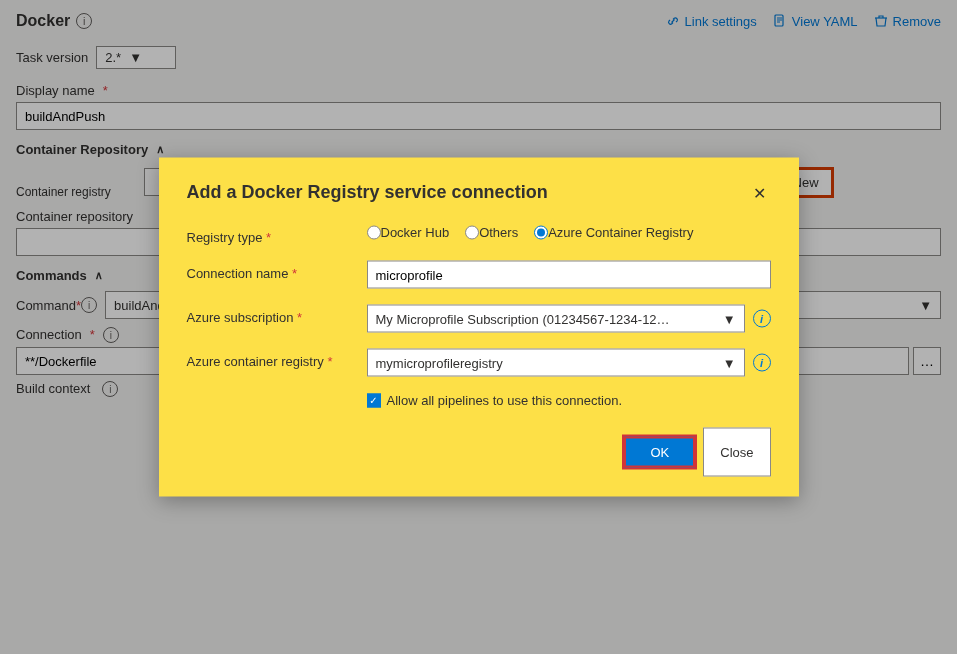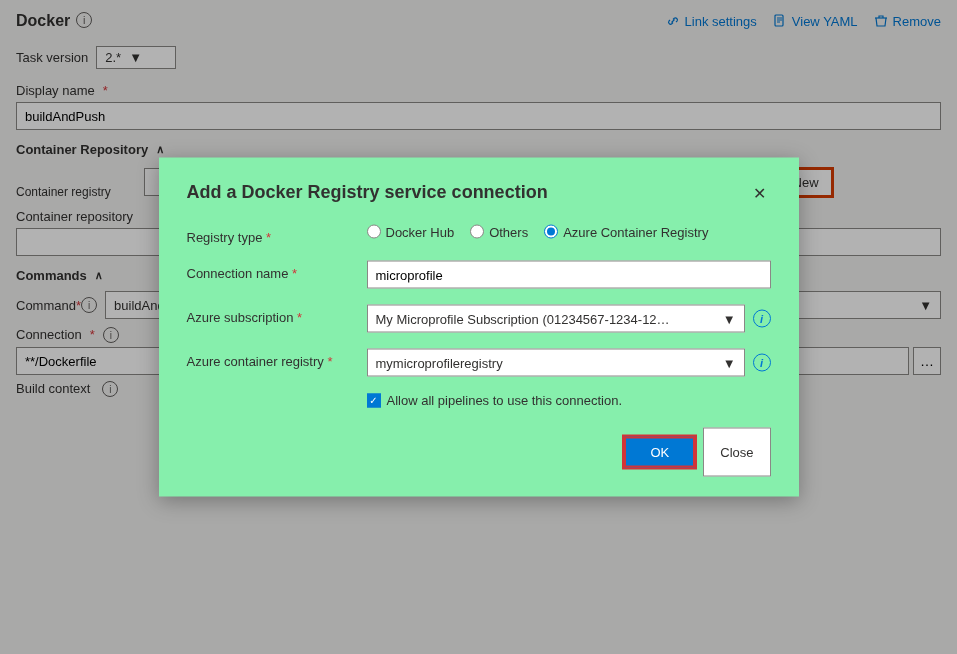--- a/index.html
+++ b/index.html
@@ -25,21 +25,21 @@
 
     .page-header {
       display: flex;
       justify-content: space-between;
       align-items: center;
       margin-bottom: 16px;
     }
 
     .page-title-area {
       display: flex;
-      align-items: flex-start;
+      align-items: center;
       gap: 6px;
     }
 
     .page-title {
       font-size: 16px;
       font-weight: 600;
       color: #323130;
     }
 
     .info-icon {
@@ -255,21 +255,21 @@
       background: rgba(0,0,0,0.3);
       z-index: 10;
     }
 
     
     .modal {
       position: absolute;
       top: 50%;
       left: 50%;
       transform: translate(-50%, -50%);
-      background: #86efac;
+      background: #fde047;
       width: 640px;
       padding: 24px 28px 20px;
       z-index: 20;
       box-shadow: 0 4px 20px rgba(0,0,0,0.3);
     }
 
     .modal-header {
       display: flex;
       justify-content: space-between;
       align-items: flex-start;
@@ -318,22 +318,21 @@
 
     
     .radio-group {
       display: flex;
       align-items: center;
       gap: 16px;
     }
 
     .radio-option {
       display: flex;
-      align-items: flex-start;
-      gap: 5px;
+      align-items: center;
       cursor: pointer;
       font-size: 13px;
     }
 
     .radio-circle {
       width: 14px;
       height: 14px;
       border-radius: 50%;
       border: 1px solid #8a8886;
       background: white;

